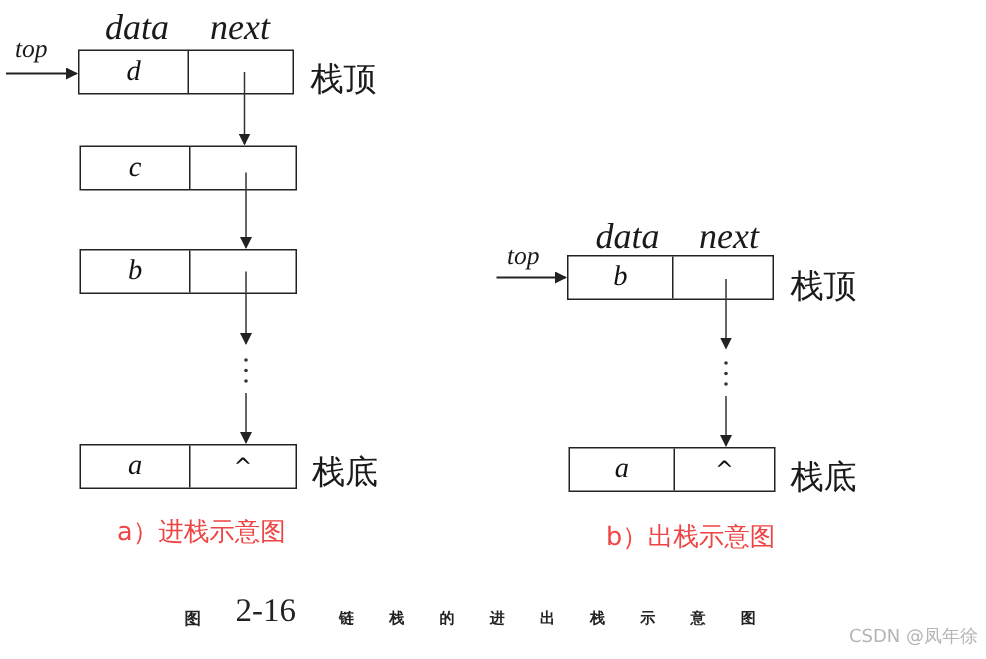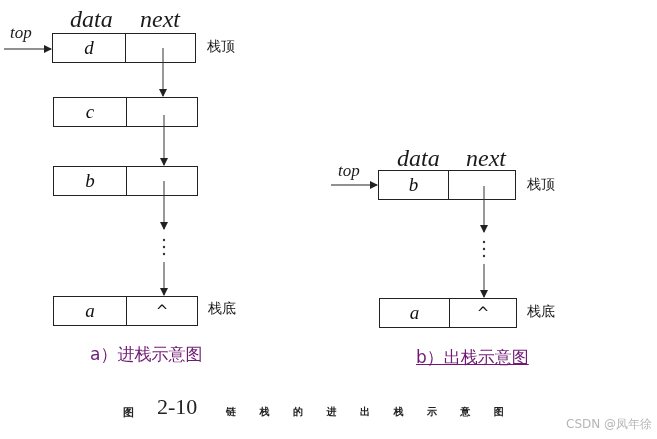--- a/index.html
+++ b/index.html
@@ -4,22 +4,22 @@
 <style>
   html, body { margin:0; padding:0; background:#ffffff; }
   body { width:657px; height:439px; position:relative; overflow:hidden;
          font-family:"DejaVu Serif", serif; color:#111; }
   .lbl { position:absolute; font-style:italic; font-family:"Liberation Serif", serif; font-size:24px; color:#1a1a1a; line-height:1; }
   .node { position:absolute; height:30px; border:1.5px solid #222; box-sizing:border-box; display:flex; background:#fff; }
   .node .cell { height:100%; display:flex; align-items:center; justify-content:center; box-sizing:border-box;
                 font-family:"Liberation Serif", serif; font-style:italic; font-size:19px; }
   .node .cell.data { border-right:1.5px solid #222; }
   .node .cell.null { font-style:normal; font-size:15px; font-family:"DejaVu Sans", sans-serif; }
-  .side { position:absolute; font-family:"DejaVu Sans", sans-serif; font-size:14px; color:#1a1a1a; }
-  .sub { position:absolute; font-family:"DejaVu Sans", sans-serif; font-size:17px; color:#701a75;margin-left:12px; }
+  .side { position:absolute; font-family:"DejaVu Sans", sans-serif; font-size:22px; color:#1a1a1a; }
+  .sub { position:absolute; font-family:"DejaVu Sans", sans-serif; font-size:17px; color:#ef4444; }
   .cap { position:absolute; color:#222; }
   .wm { position:absolute; font-family:"DejaVu Sans", sans-serif; font-size:12px; color:#b5b5b5; }
   svg { position:absolute; left:0; top:0; overflow:visible; }
 </style>
 </head>
 <body>
 
 <div>
   <span class="lbl" style="left:70px; top:7px;">data</span>
   <span class="lbl" style="left:140px; top:7px;">next</span>
@@ -60,21 +60,21 @@
     <div class="cell" style="flex:1;"></div>
   </div>
   <span class="side" style="left:527px; top:176px;">栈顶</span>
 
   <div class="node" style="left:379px; top:298px; width:138px;">
     <div class="cell data" style="width:70px;">a</div>
     <div class="cell null" style="flex:1;">^</div>
   </div>
   <span class="side" style="left:527px; top:303px;">栈底</span>
 
-  <span class="sub" style="left:404px; top:346px;text-decoration:underline;">b）出栈示意图</span>
+  <span class="sub" style="left:404px; top:346px;">b）出栈示意图</span>
 </div>
 
 <svg width="657" height="439">
   <defs>
     <marker id="ah" markerWidth="8" markerHeight="8" refX="7" refY="4" orient="auto" markerUnits="userSpaceOnUse">
       <path d="M0,0 L8,4 L0,8 Z" fill="#222"></path>
     </marker>
   </defs>
 
   <line x1="4" y1="49" x2="51" y2="49" stroke="#222" stroke-width="1.2" marker-end="url(#ah)"></line>
@@ -97,17 +97,17 @@
 
   <circle cx="484" cy="242" r="1.2" fill="#333"></circle>
     <circle cx="484" cy="249" r="1.2" fill="#333"></circle>
     <circle cx="484" cy="256" r="1.2" fill="#333"></circle>
 
   <line x1="484" y1="264" x2="484" y2="297" stroke="#333" stroke-width="1" marker-end="url(#ah)"></line>
 </svg>
 
 <div>
   <span class="cap" style="left:123px; top:405px; font-family:'DejaVu Sans',sans-serif; font-size:11px; font-weight:bold;">图</span>
-  <span class="cap" style="left:157px; top:394px; font-family:'Liberation Serif',serif; font-size:22px;">2-10</span>
+  <span class="cap" style="left:157px; top:394px; font-family:'Liberation Serif',serif; font-size:22px;">2-16</span>
   <span class="cap" style="left:226px; top:405px; font-family:'DejaVu Sans',sans-serif; font-size:10px; font-weight:bold; letter-spacing:10px;">链 栈 的 进 出 栈 示 意 图</span>
 </div>
 
 <span class="wm" style="left:566px; top:416px;">CSDN @凤年徐</span>
 
 </body></html>

